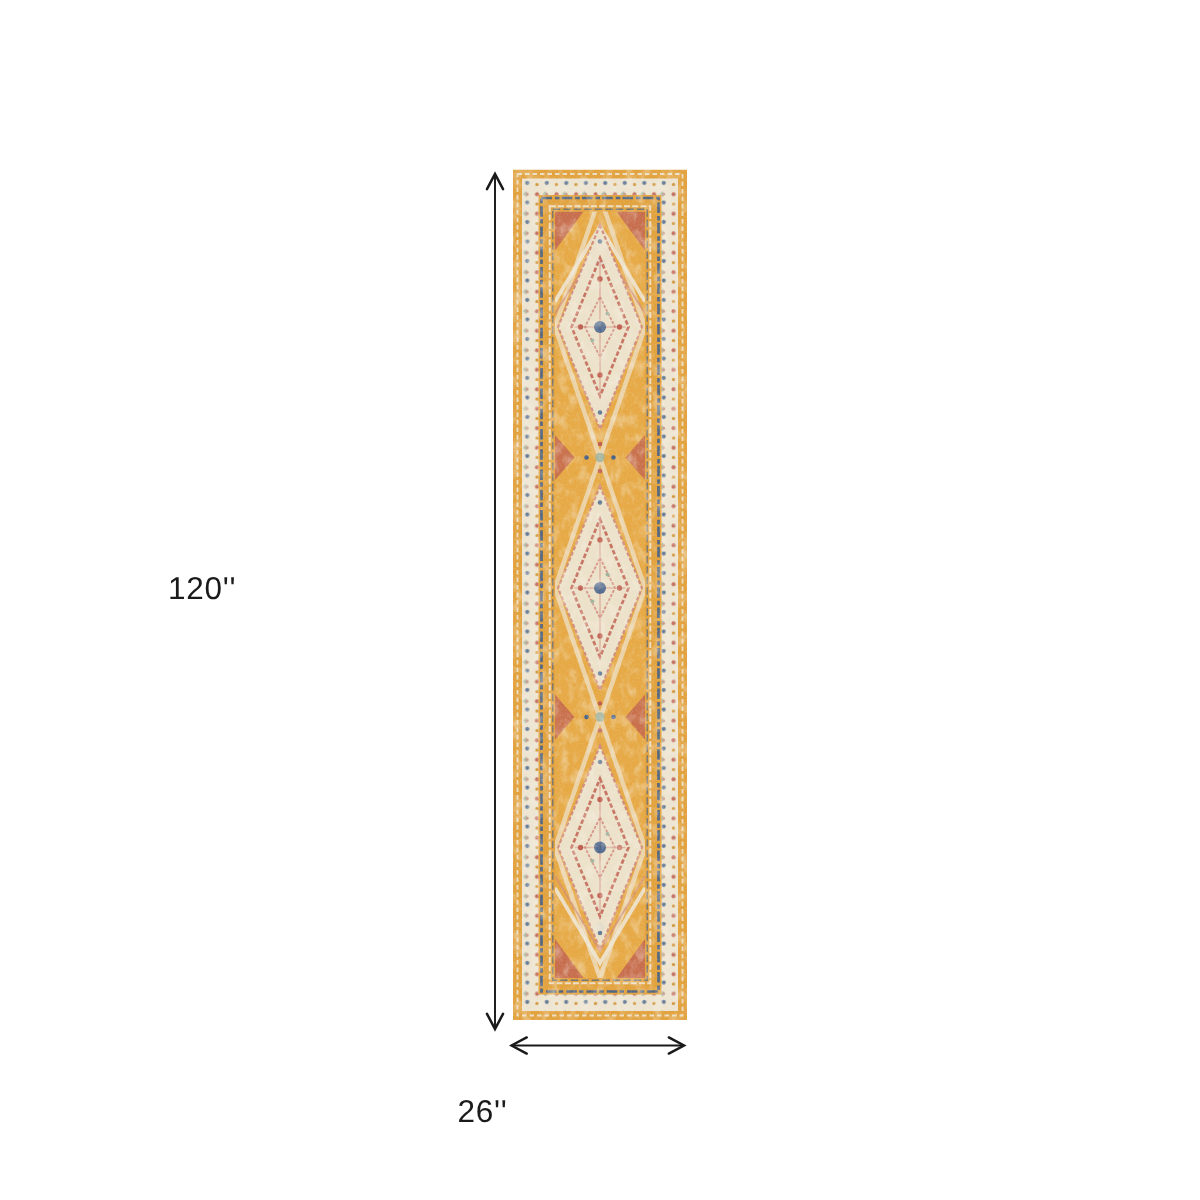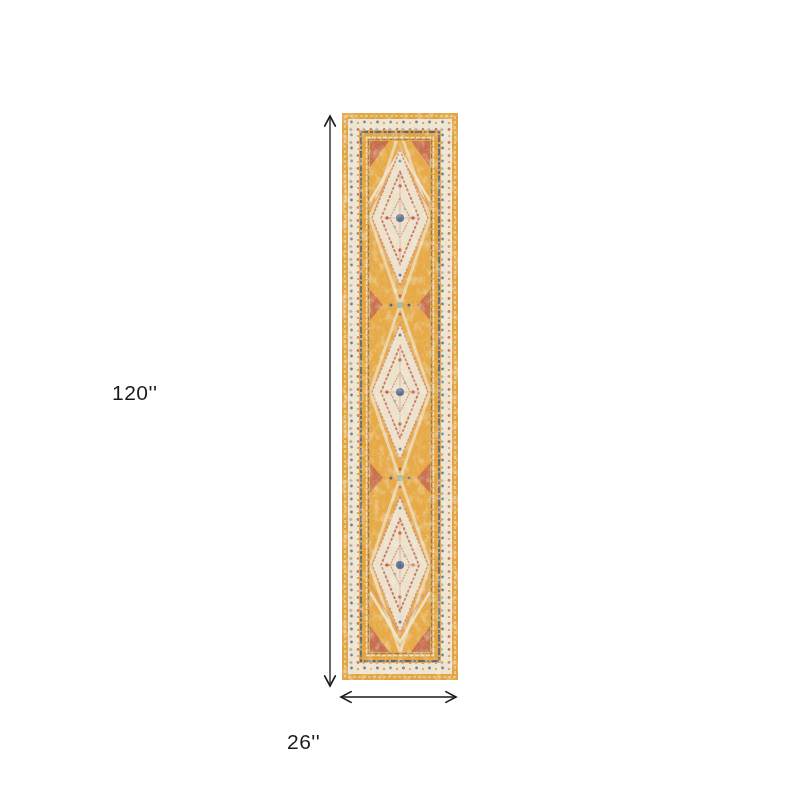--- a/index.html
+++ b/index.html
@@ -8,21 +8,21 @@
     background:var(--bg,#ffffff);
     font-family:"Liberation Sans",sans-serif;
   }
   .rug{position:absolute;left:342px;top:113px;width:116px;height:567px;}
   .overlay{position:absolute;left:0;top:0;width:800px;height:800px;pointer-events:none;}
   .dim-label{
     position:absolute;color:var(--arrow,#1a1a1a);
     font-size:21px;line-height:1;letter-spacing:.5px;white-space:nowrap;
   }
   .h-label{left:112px;top:382px;}
-  .w-label{left:287px;top:731px;text-align:right;}
+  .w-label{left:305px;top:731px;text-align:right;}
   
   .f-gold{fill:var(--gold);}      .f-gold2{fill:var(--gold2);}
   .f-ivory{fill:var(--ivory);}    .f-blue{fill:var(--blue);}
   .f-rust{fill:var(--rust);}      .f-pink{fill:var(--pink);}
   .f-sage{fill:var(--sage);}      .f-goldd{fill:var(--gold_deep);}
   .s-ivory{stroke:var(--ivory);}  .s-blue{stroke:var(--blue);}
   .s-rust{stroke:var(--rust);}    .s-pink{stroke:var(--pink);}
   .nf{fill:none;}
   .arrow-stroke{stroke:var(--arrow,#1a1a1a);}
 </style>

